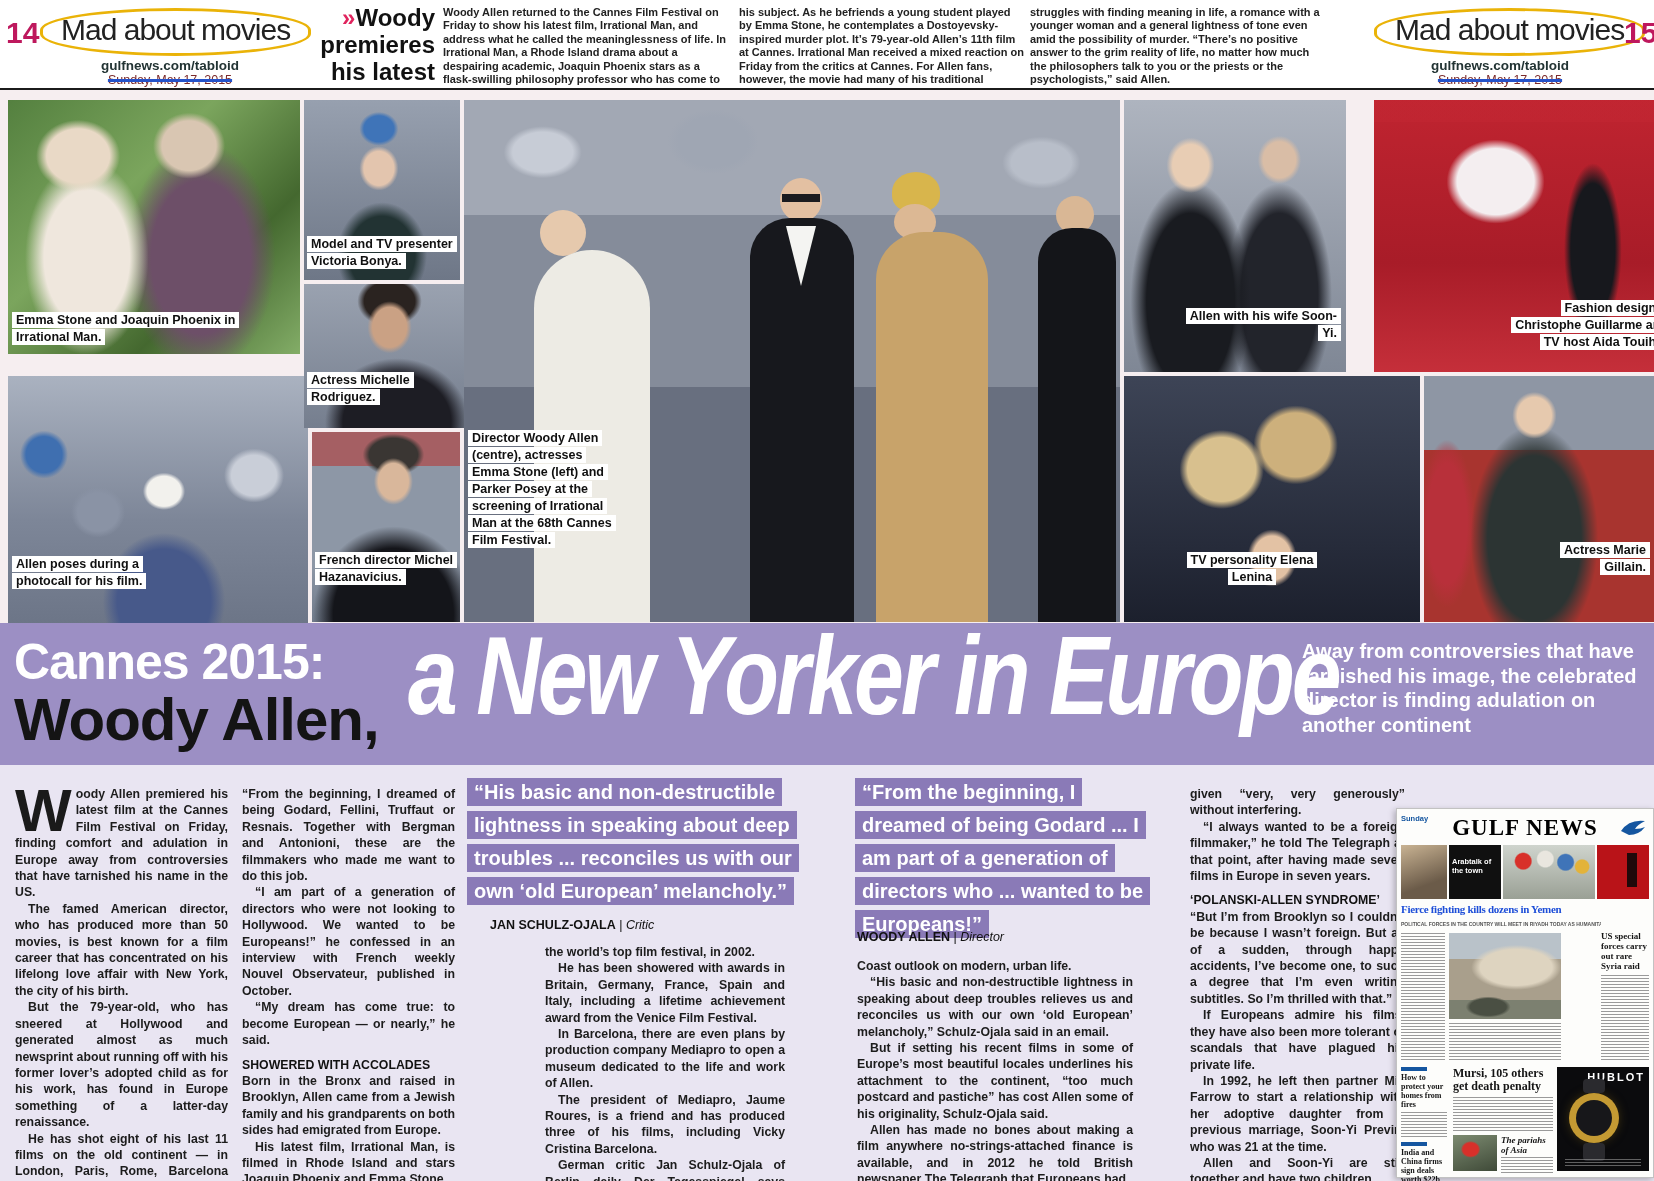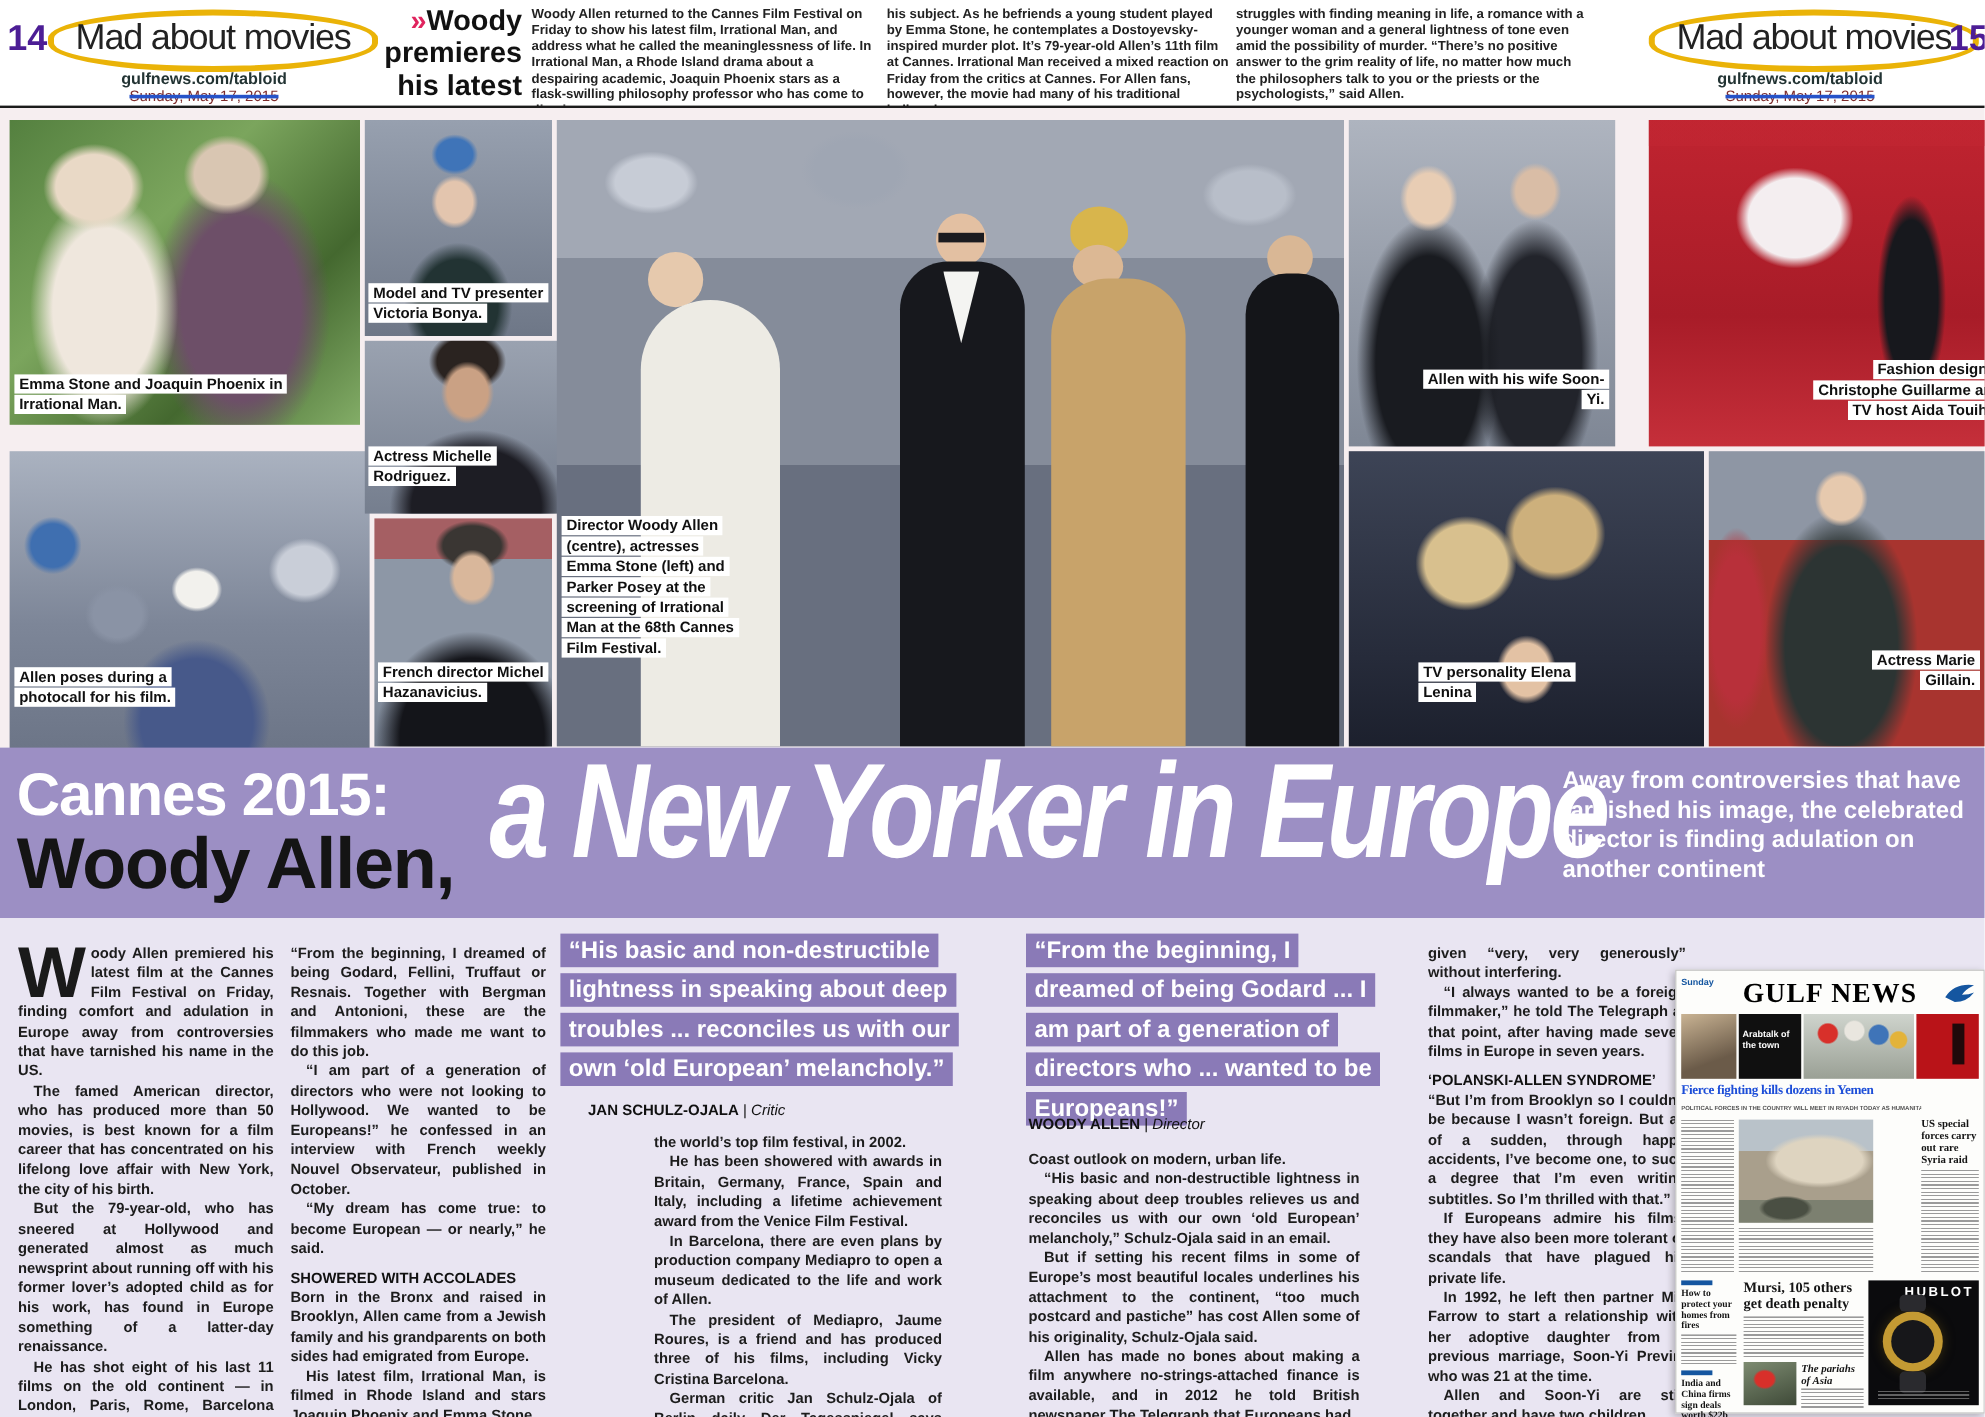--- a/index.html
+++ b/index.html
@@ -1,22 +1,22 @@
 <!DOCTYPE html>
 <html><head>
 <meta charset="utf-8">
 <style>
   html,body{margin:0;padding:0;background:#ffffff;}
   .page{position:relative;width:1654px;height:1181px;overflow:hidden;background:#fff;
         font-family:"Liberation Sans",sans-serif;color:#1a1a1a;}
   .abs{position:absolute;}
 
   
-  .folio{font-size:30px;font-weight:bold;color:#4c1d95;}
-  .badge-oval{border:5px solid #eab308;border-radius:50%/46%;padding:2px 18px 6px 18px;
+  .folio{font-size:30px;font-weight:bold;color:#be185d;}
+  .badge-oval{border:3px solid #eab308;border-radius:50%/46%;padding:2px 18px 6px 18px;
               font-size:30px;letter-spacing:-1px;color:#222;white-space:nowrap;}
   .site{font-size:13.5px;font-weight:bold;color:#233;}
   .pdate{font-size:12.5px;font-weight:normal;color:#7d2b2b;
          text-decoration:line-through;text-decoration-color:#2653c9;text-decoration-thickness:2.5px;}
   .kicker{font-size:24px;font-weight:bold;text-align:right;line-height:27px;color:#111;}
   .kicker .mark{color:#e0245e;}
   .introcol{font-size:11px;font-weight:bold;line-height:13.4px;color:#222;text-align:left;}
   .toprule{position:absolute;left:0;top:88px;width:1654px;height:2px;background:#1b1b1b;}
 
   
@@ -63,21 +63,21 @@
   #ph-soonyi{background:
     radial-gradient(40px 46px at 30% 24%,#e8cdb4 0 45%,rgba(0,0,0,0) 60%),
     radial-gradient(80px 160px at 30% 74%,#191b20 0 55%,rgba(0,0,0,0) 75%),
     radial-gradient(70px 150px at 70% 72%,#22242b 0 55%,rgba(0,0,0,0) 75%),
     radial-gradient(36px 40px at 70% 22%,#d9bda6 0 45%,rgba(0,0,0,0) 60%),
     linear-gradient(180deg,#aeb4bf,#7f8795);}
   #ph-lenina{background:
     radial-gradient(62px 58px at 33% 38%,#d8c08e 0 55%,rgba(0,0,0,0) 68%),
     radial-gradient(62px 58px at 58% 28%,#cdb07c 0 55%,rgba(0,0,0,0) 68%),
     radial-gradient(38px 44px at 50% 74%,#e3c2a4 0 50%,rgba(0,0,0,0) 65%),
-    linear-gradient(180deg,#3d4456,#262b3a 70%,#1c202d);}
+    linear-gradient(180deg,#3d4456,#262b3a 70%,#1c202d); text-align: center;}
   #ph-fashion{background:
     radial-gradient(70px 60px at 40% 30%,#f4eef0 0 55%,rgba(0,0,0,0) 70%),
     radial-gradient(40px 120px at 72% 55%,#17181d 0 55%,rgba(0,0,0,0) 72%),
     linear-gradient(180deg,#c3273377 0 8%,rgba(0,0,0,0) 8%),
     linear-gradient(180deg,#c02430,#a81c28 60%,#c52f3a);}
   #ph-marie{background:
     radial-gradient(34px 36px at 48% 16%,#e6c9ae 0 50%,rgba(0,0,0,0) 65%),
     radial-gradient(85px 150px at 48% 66%,#2c3433 0 55%,rgba(0,0,0,0) 75%),
     radial-gradient(40px 120px at 10% 60%,#b8303a 0 50%,rgba(0,0,0,0) 70%),
     linear-gradient(180deg,#8e96a4 0 30%,#a8342f 30% 100%);}

